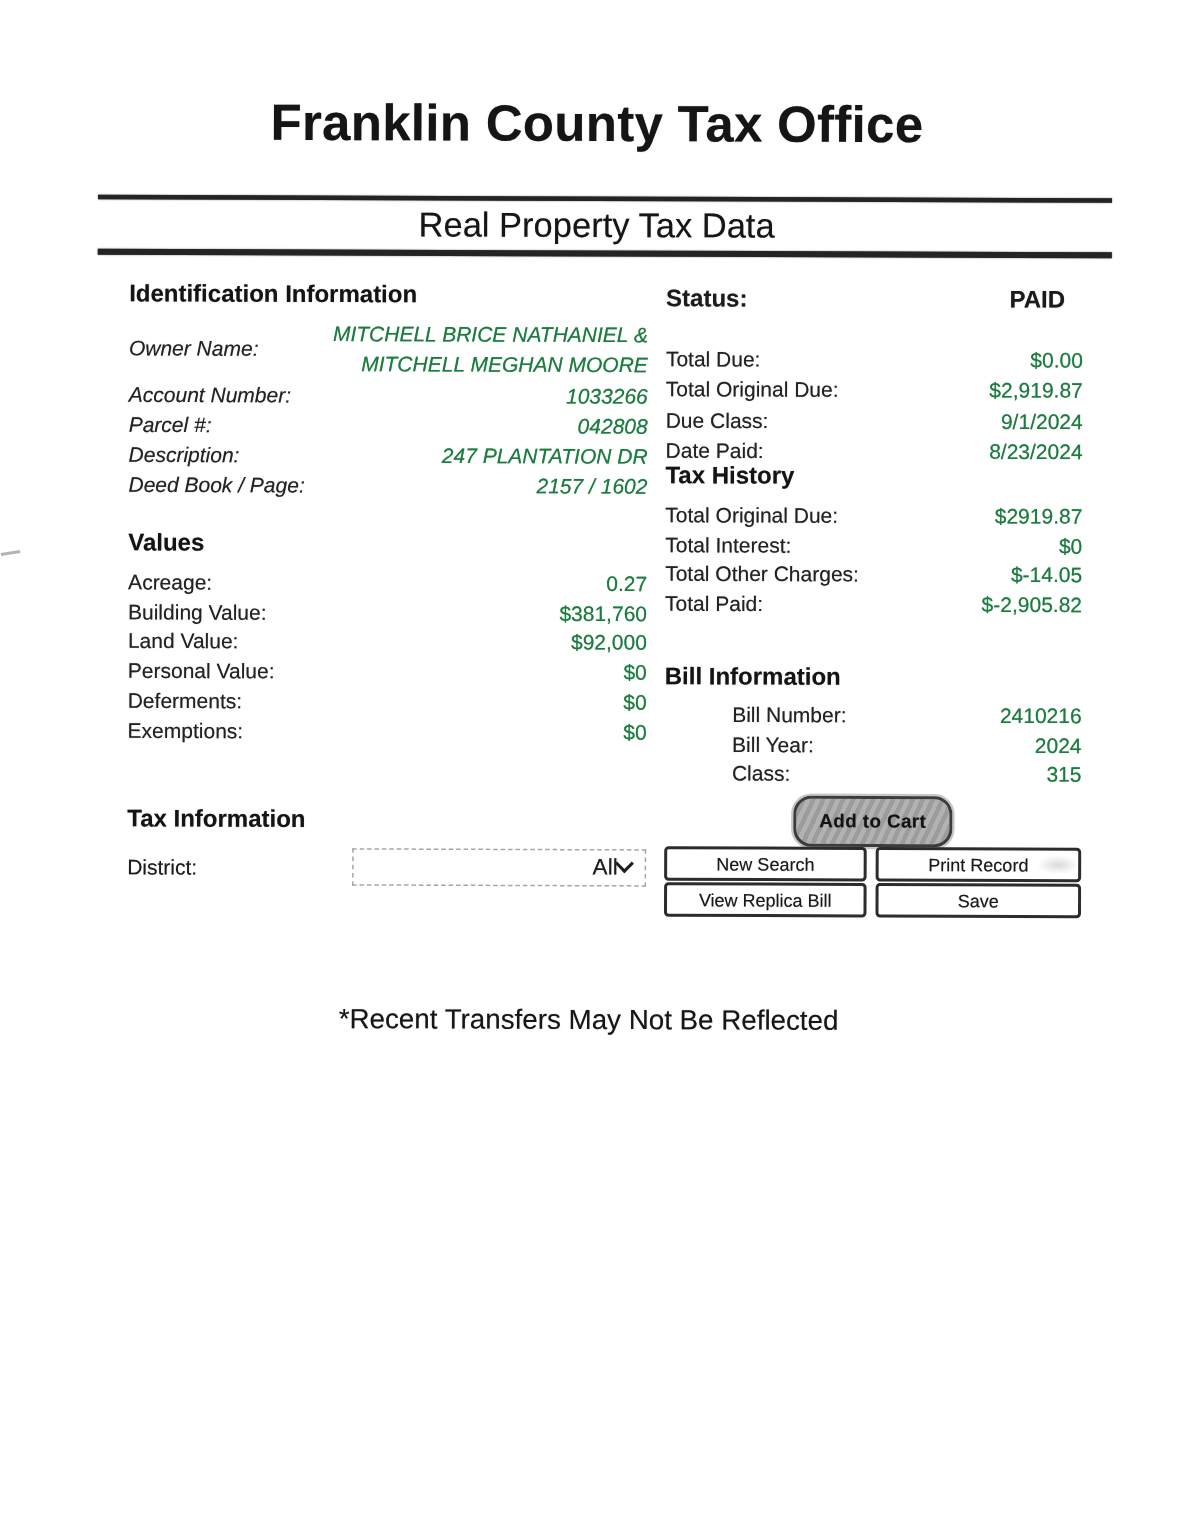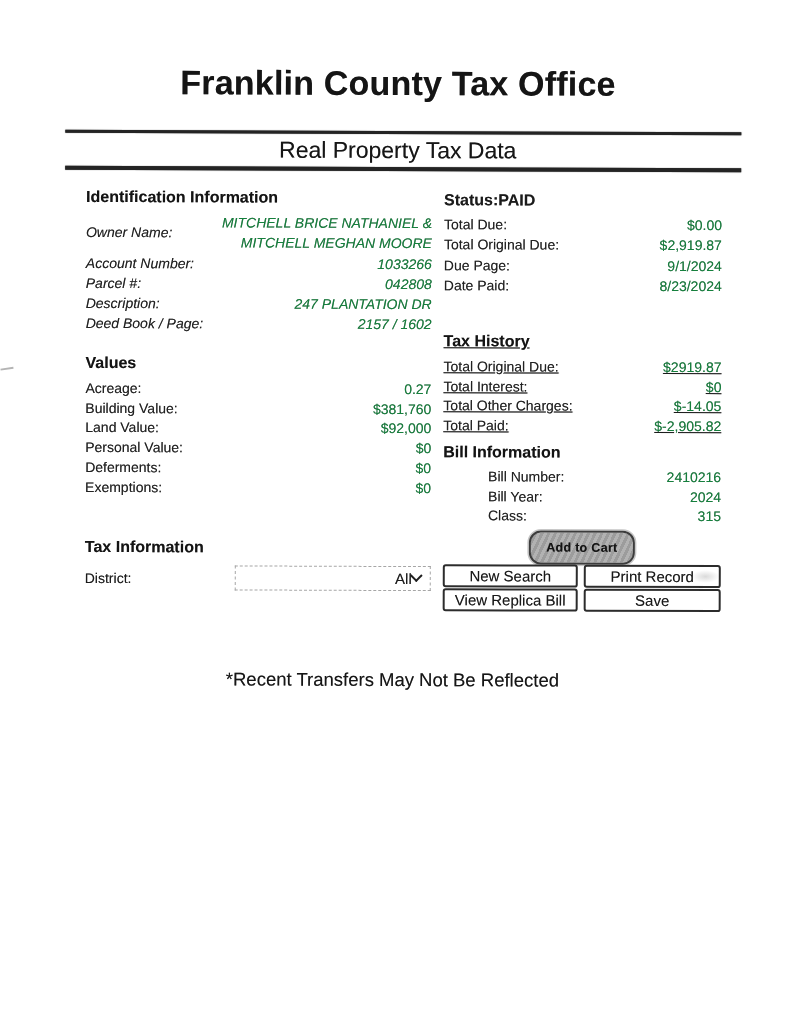--- a/index.html
+++ b/index.html
@@ -46,46 +46,46 @@
   .dropdown {
     position:absolute; right:0; top:0; width:196px; height:25px;
     border:1px dashed #a6a6a6; background:#fff;
     display:flex; align-items:center; justify-content:flex-end;
     padding:0 9px 0 7px; font-size:15px; cursor:default;
   }
   .chev { width:9px; height:9px; border-right:2.6px solid #1e1e1e; border-bottom:2.6px solid #1e1e1e; transform:rotate(45deg) translate(-2px,-2px); }
 
   
   .sec-status { top:191px; left:443px; width:278px; }
-  .status-head { display:flex; justify-content:flex-start; font-size:16px; font-weight:bold; line-height:18px; }
+  .status-head { display:flex; justify-content:space-between; font-size:16px; font-weight:bold; line-height:18px; }
   .status-head .status-val { padding-right:12px; }
-  .sec-status .rows { margin-top:5px; }
+  .sec-status .rows { margin-top:20px; }
   .sec-status .row { line-height:20.4px; }
-  .sec-history { top:332px; left:443px; width:278px;text-decoration:underline; }
+  .sec-history { top:309px; left:443px; width:278px; }
   .sec-history .rows { margin-top:7px; }
   .sec-history .row { line-height:19.7px; }
   .sec-bill { top:443px; left:443px; width:278px; }
   .sec-bill .rows { margin-top:6px; }
   .sec-bill .row { line-height:19.7px;margin-left:45px; }
 
   .cart-wrap { position:absolute; top:530px; left:443px; width:278px; display:flex; justify-content:center; }
   .cart-btn {
     height:34px; padding:0 15px; border:2px solid #3c3c3c; border-radius:12px;
     background:repeating-linear-gradient(115deg,#b2b2b2 0 3px,#9c9c9c 3px 6px);
     box-shadow:0 0 0 1.5px rgba(130,130,130,0.45);
     font-family:"Liberation Sans", sans-serif; font-size:12.5px; font-weight:bold; color:#131313;
     display:flex; align-items:center; letter-spacing:0.3px; cursor:pointer;
   }
   .btn-grid {
     position:absolute; top:564px; left:443px; width:278px;
     display:grid; grid-template-columns:135px 137px; column-gap:6px; row-gap:1px;
   }
   .std-btn {
     height:23px; background:#ffffff; border:2px solid #2c2c2c; border-radius:3px;
-    font-family:"Liberation Sans", sans-serif; font-size:15px; color:#191919;
+    font-family:"Liberation Sans", sans-serif; font-size:12px; color:#191919;
     display:flex; align-items:center; justify-content:center; cursor:pointer;
     text-shadow:0 0 0.6px rgba(45,45,45,0.55);
   }
   .btn-print { background:radial-gradient(ellipse 20px 9px at 90% 50%, #dadada, rgba(255,255,255,0) 70%), #ffffff; }
 
   .footnote {
     position:absolute; top:669px; left:0; width:786px;
     text-align:center; font-size:18.5px; color:#161616;
   }
   .scan-dash { position:absolute; top:369px; left:0; width:13px; height:2px; background:#b4b4b4; transform:rotate(-9deg); }
@@ -179,21 +179,21 @@
     <div class="rows">
       <div class="row">
         <span class="lbl">Total Due:</span>
         <span class="val">$0.00</span>
       </div>
       <div class="row">
         <span class="lbl">Total Original Due:</span>
         <span class="val">$2,919.87</span>
       </div>
       <div class="row">
-        <span class="lbl">Due Page:</span>
+        <span class="lbl">Due Class:</span>
         <span class="val">9/1/2024</span>
       </div>
       <div class="row">
         <span class="lbl">Date Paid:</span>
         <span class="val">8/23/2024</span>
       </div>
     </div>
   </div>
 
   <div class="section sec-history">

